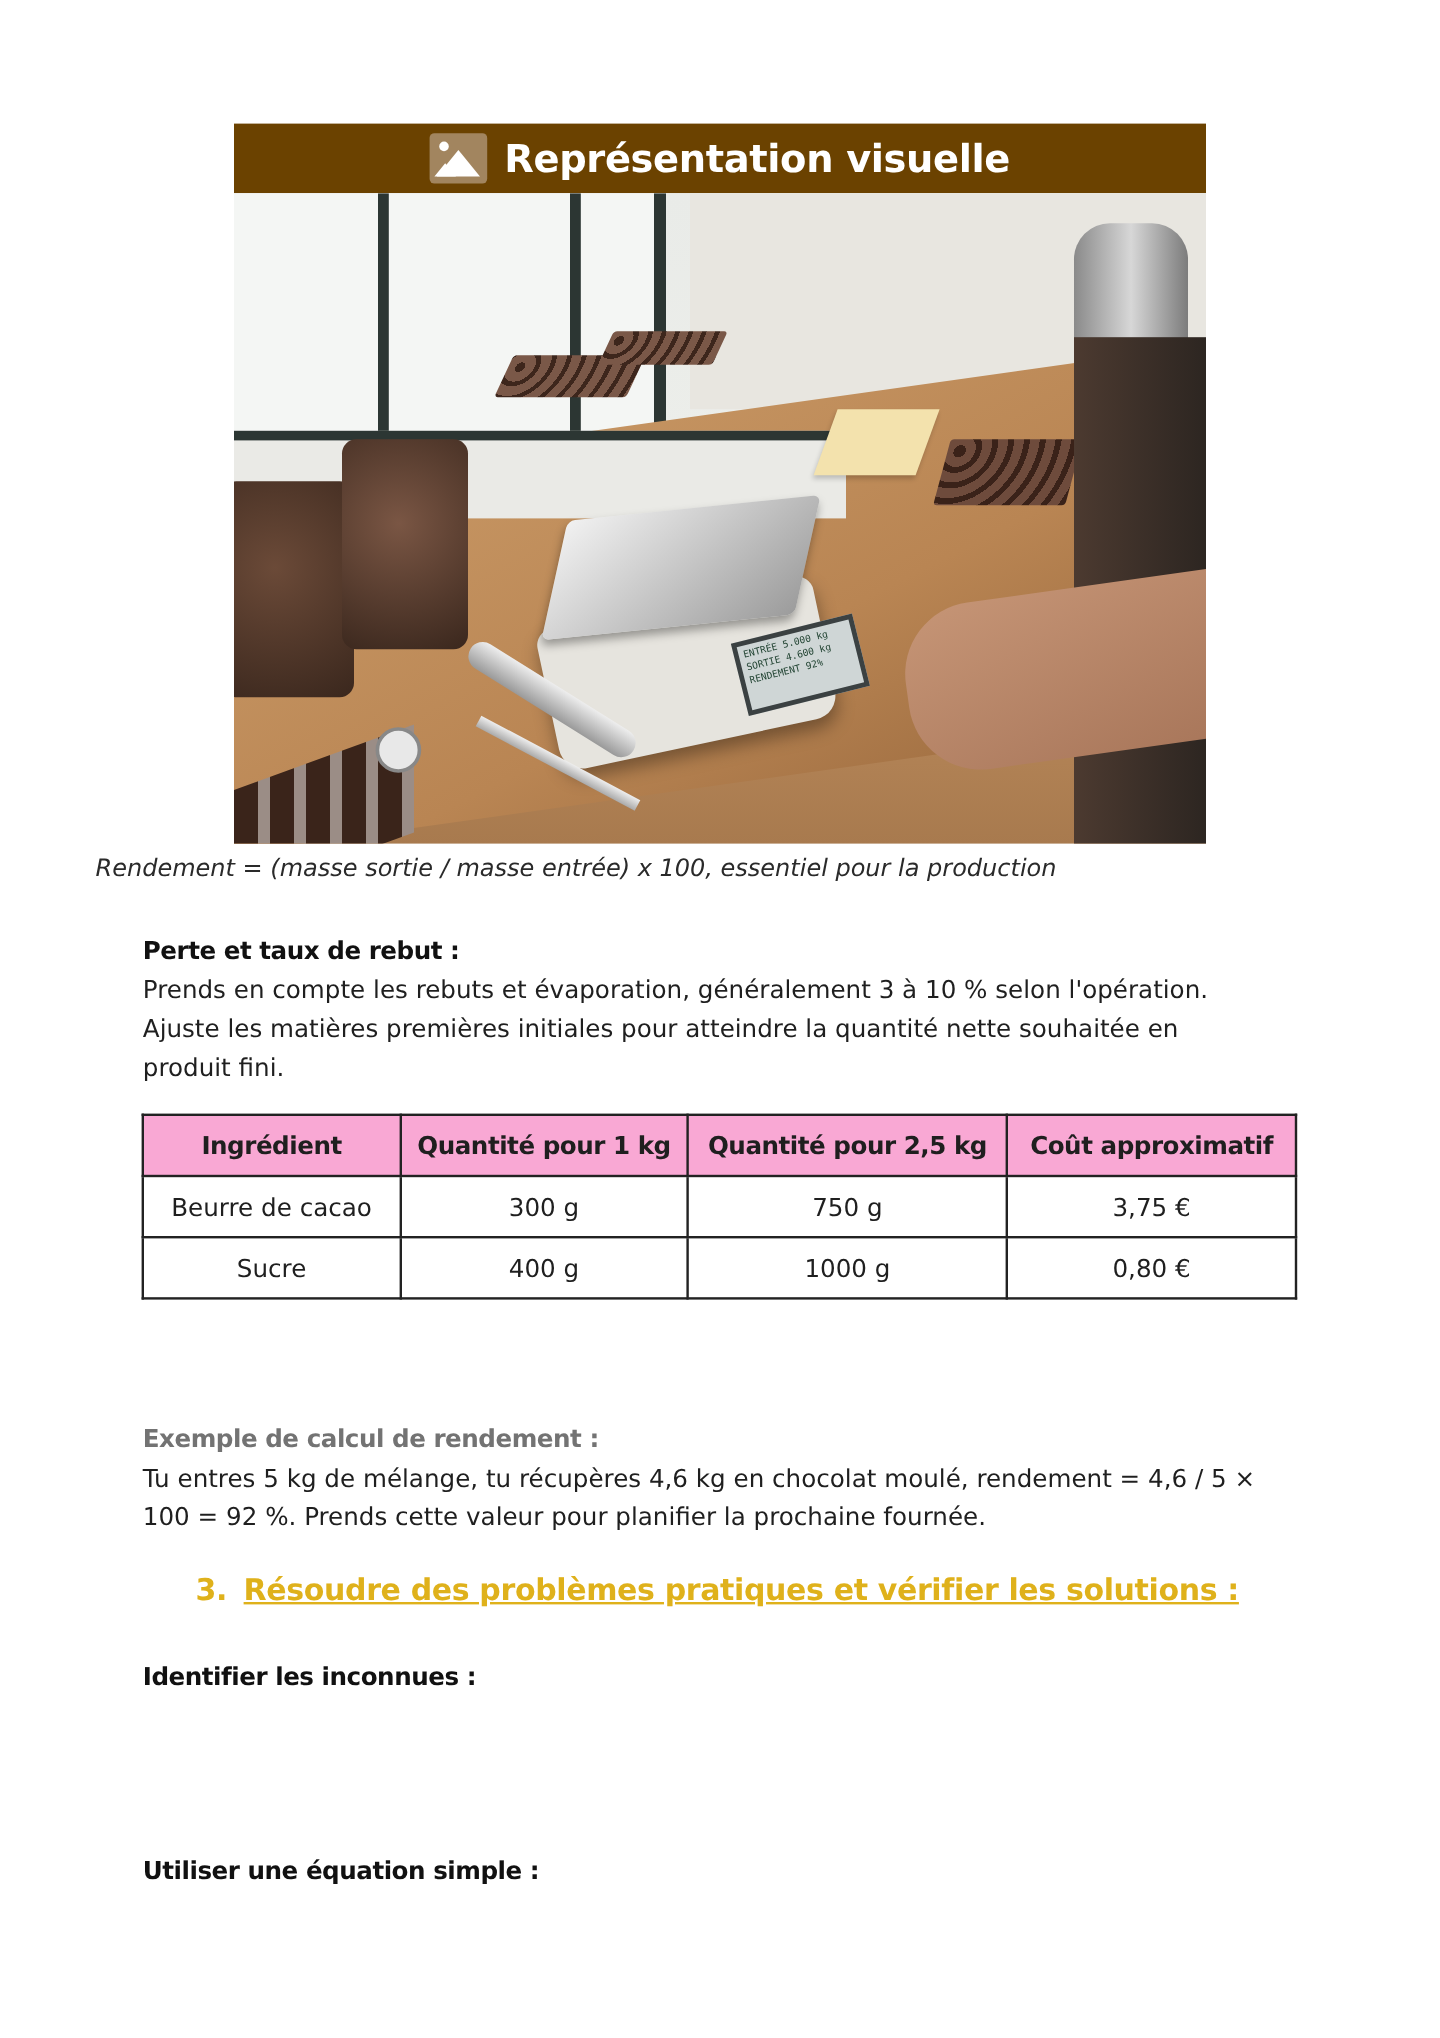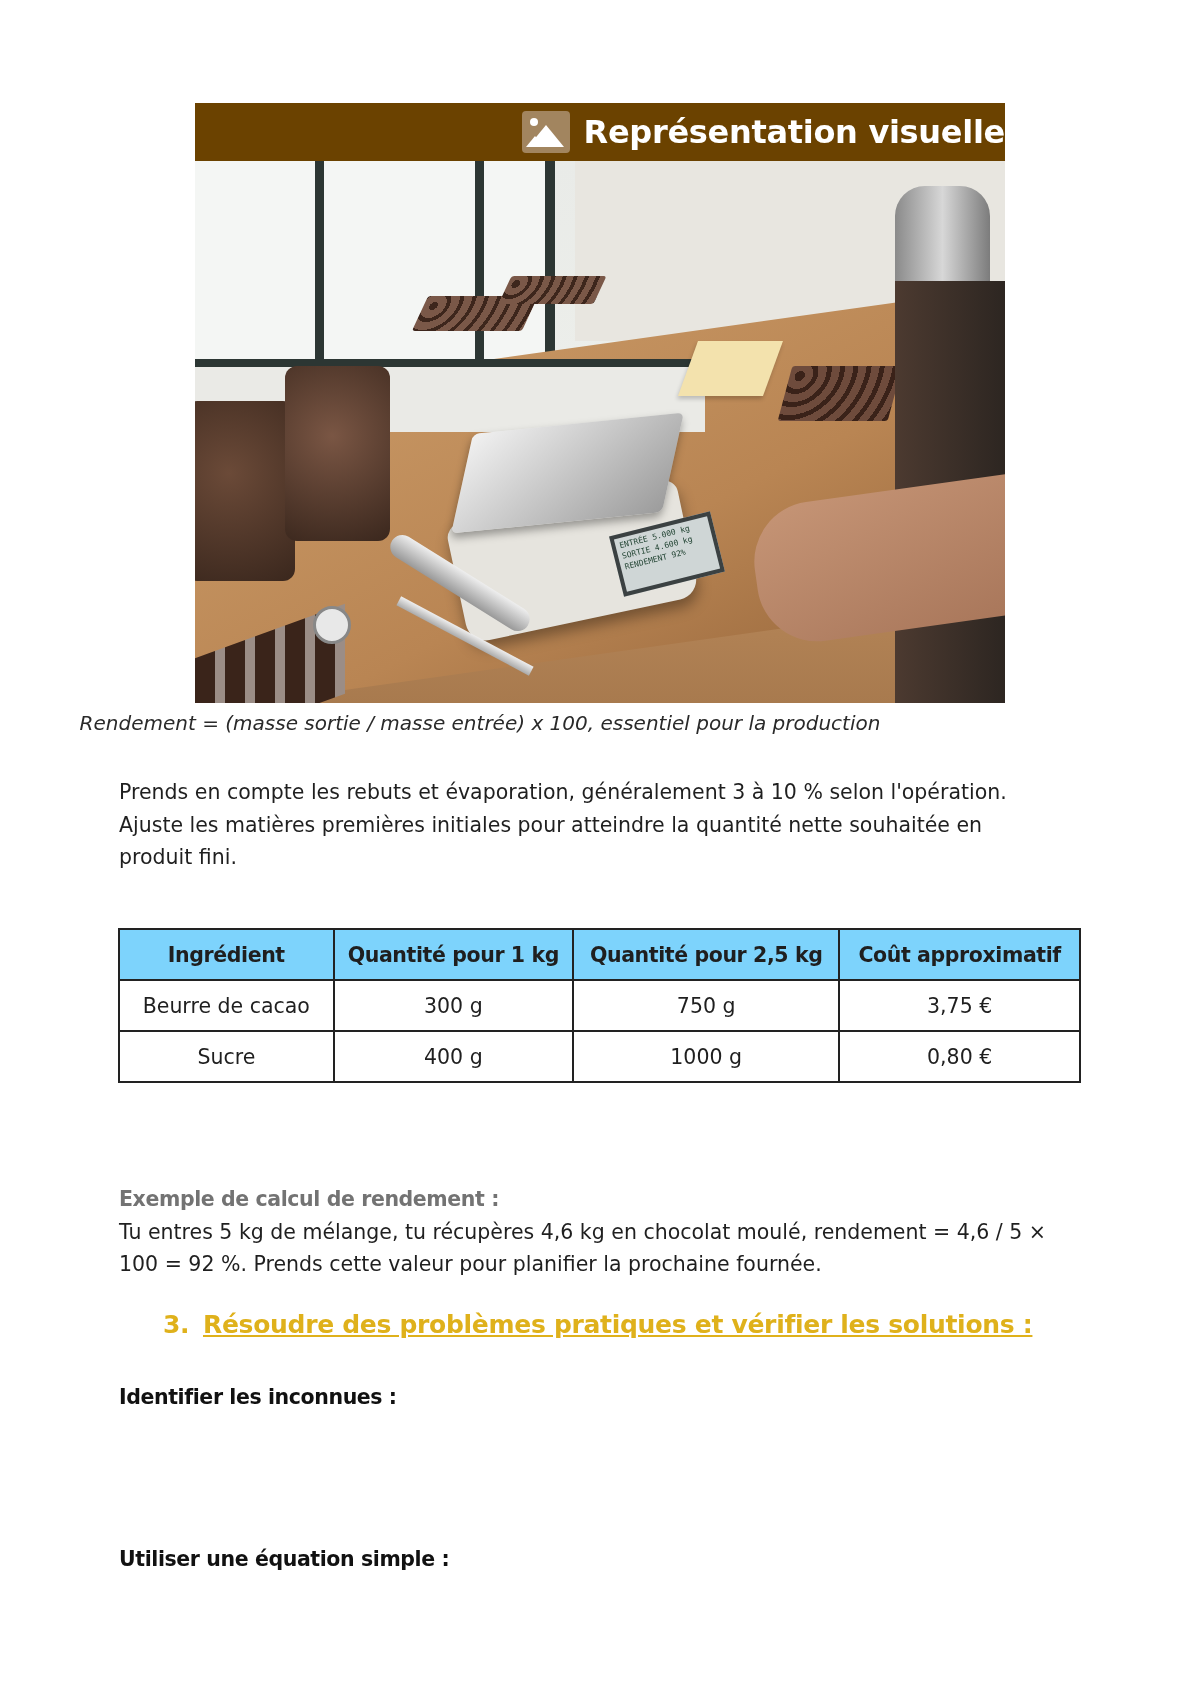--- a/index.html
+++ b/index.html
@@ -5,21 +5,21 @@
   html, body { margin: 0; padding: 0; background: #ffffff; }
   body {
     width: 1200px; height: 1698px; position: relative; overflow: hidden;
     font-family: "DejaVu Sans", sans-serif; color: #1a1a1a;
   }
   .abs { position: absolute; }
 
   
   .figure { left: 195px; top: 103px; width: 810px; }
   .fig-header {
-    height: 58px; background: #6b4200; display: flex; align-items: center; justify-content: flex-end;
+    height: 58px; background: #6b4200; display: flex; align-items: center; justify-content: center;
     gap: 14px; color: #fff;
   }
   .fig-header .img-icon {
     width: 48px; height: 42px; border-radius: 4px; background: #a2855f; position: relative;
   }
   .fig-header .img-icon .sun { position: absolute; left: 8px; top: 7px; width: 8px; height: 8px; border-radius: 50%; background: #fff; }
   .fig-header .img-icon .mtn {
     position: absolute; left: 6px; bottom: 6px; width: 0; height: 0;
     border-left: 18px solid transparent; border-right: 18px solid transparent; border-bottom: 22px solid #fff;
   }
@@ -65,21 +65,21 @@
   .block { left: 119px; width: 960px; font-size: 20.5px; line-height: 32.5px; color: #1f1f1f; }
   .bold-label { font-weight: bold; color: #111; letter-spacing: -0.4px; }
   .green { color: #737373; }
 
   
   table.ing {
     position: absolute; left: 118px; top: 928px; width: 963px; border-collapse: collapse;
     font-size: 20.5px; color: #1f1f1f;
   }
   table.ing th, table.ing td { border: 2px solid #222; height: 49px; padding: 0 10px; }
-  table.ing th { background: #7dd3fc; font-weight: bold; text-align: center; letter-spacing: -0.4px; }
+  table.ing th { background: #f9a8d4; font-weight: bold; text-align: center; letter-spacing: -0.4px; }
   table.ing td { text-align: center; }
   table.ing col.c1 { width: 215px; }
   table.ing col.c2 { width: 240px; }
   table.ing col.c3 { width: 267px; }
   table.ing col.c4 { width: 241px; }
 
   .heading3 {
     left: 163px; top: 1310px; font-size: 25px; font-weight: bold; color: #dfb11b; letter-spacing: -0.3px; text-decoration: underline;
   }
   .heading3 .num { display: inline-block; width: 40px; }
@@ -122,20 +122,21 @@
     <div class="arm"></div>
     <div class="whisk"></div>
     <div class="knife"></div>
     <div class="thermo"></div>
   </div>
 </div>
 
 <div class="abs caption">Rendement = (masse sortie / masse entrée) x 100, essentiel pour la production</div>
 
 <div class="abs block" style="top:776px;">
+  <div class="bold-label">Perte et taux de rebut :</div>
   <div style="width:935px;">Prends en compte les rebuts et évaporation, généralement 3 à 10 % selon l'opération. Ajuste les matières premières initiales pour atteindre la quantité nette souhaitée en produit fini.</div>
 </div>
 
 <table class="ing">
   <colgroup>
       <col class="c1">
       <col class="c2">
       <col class="c3">
       <col class="c4">
     </colgroup>

